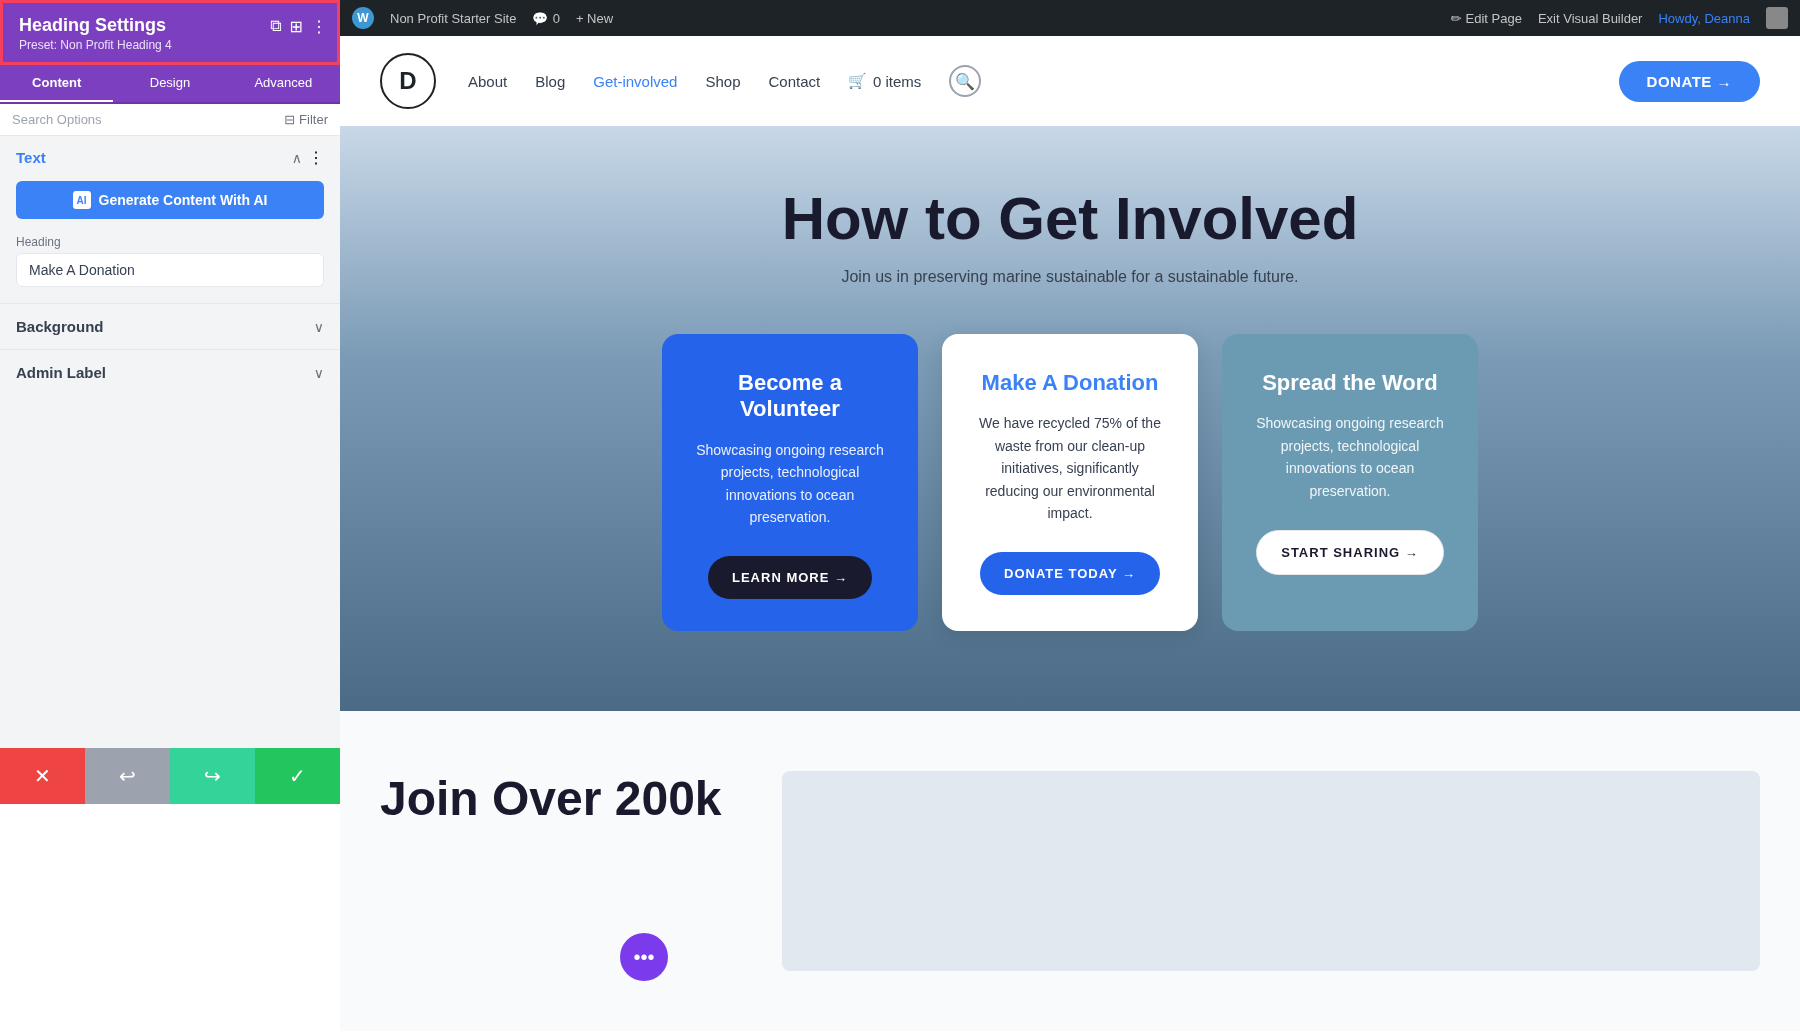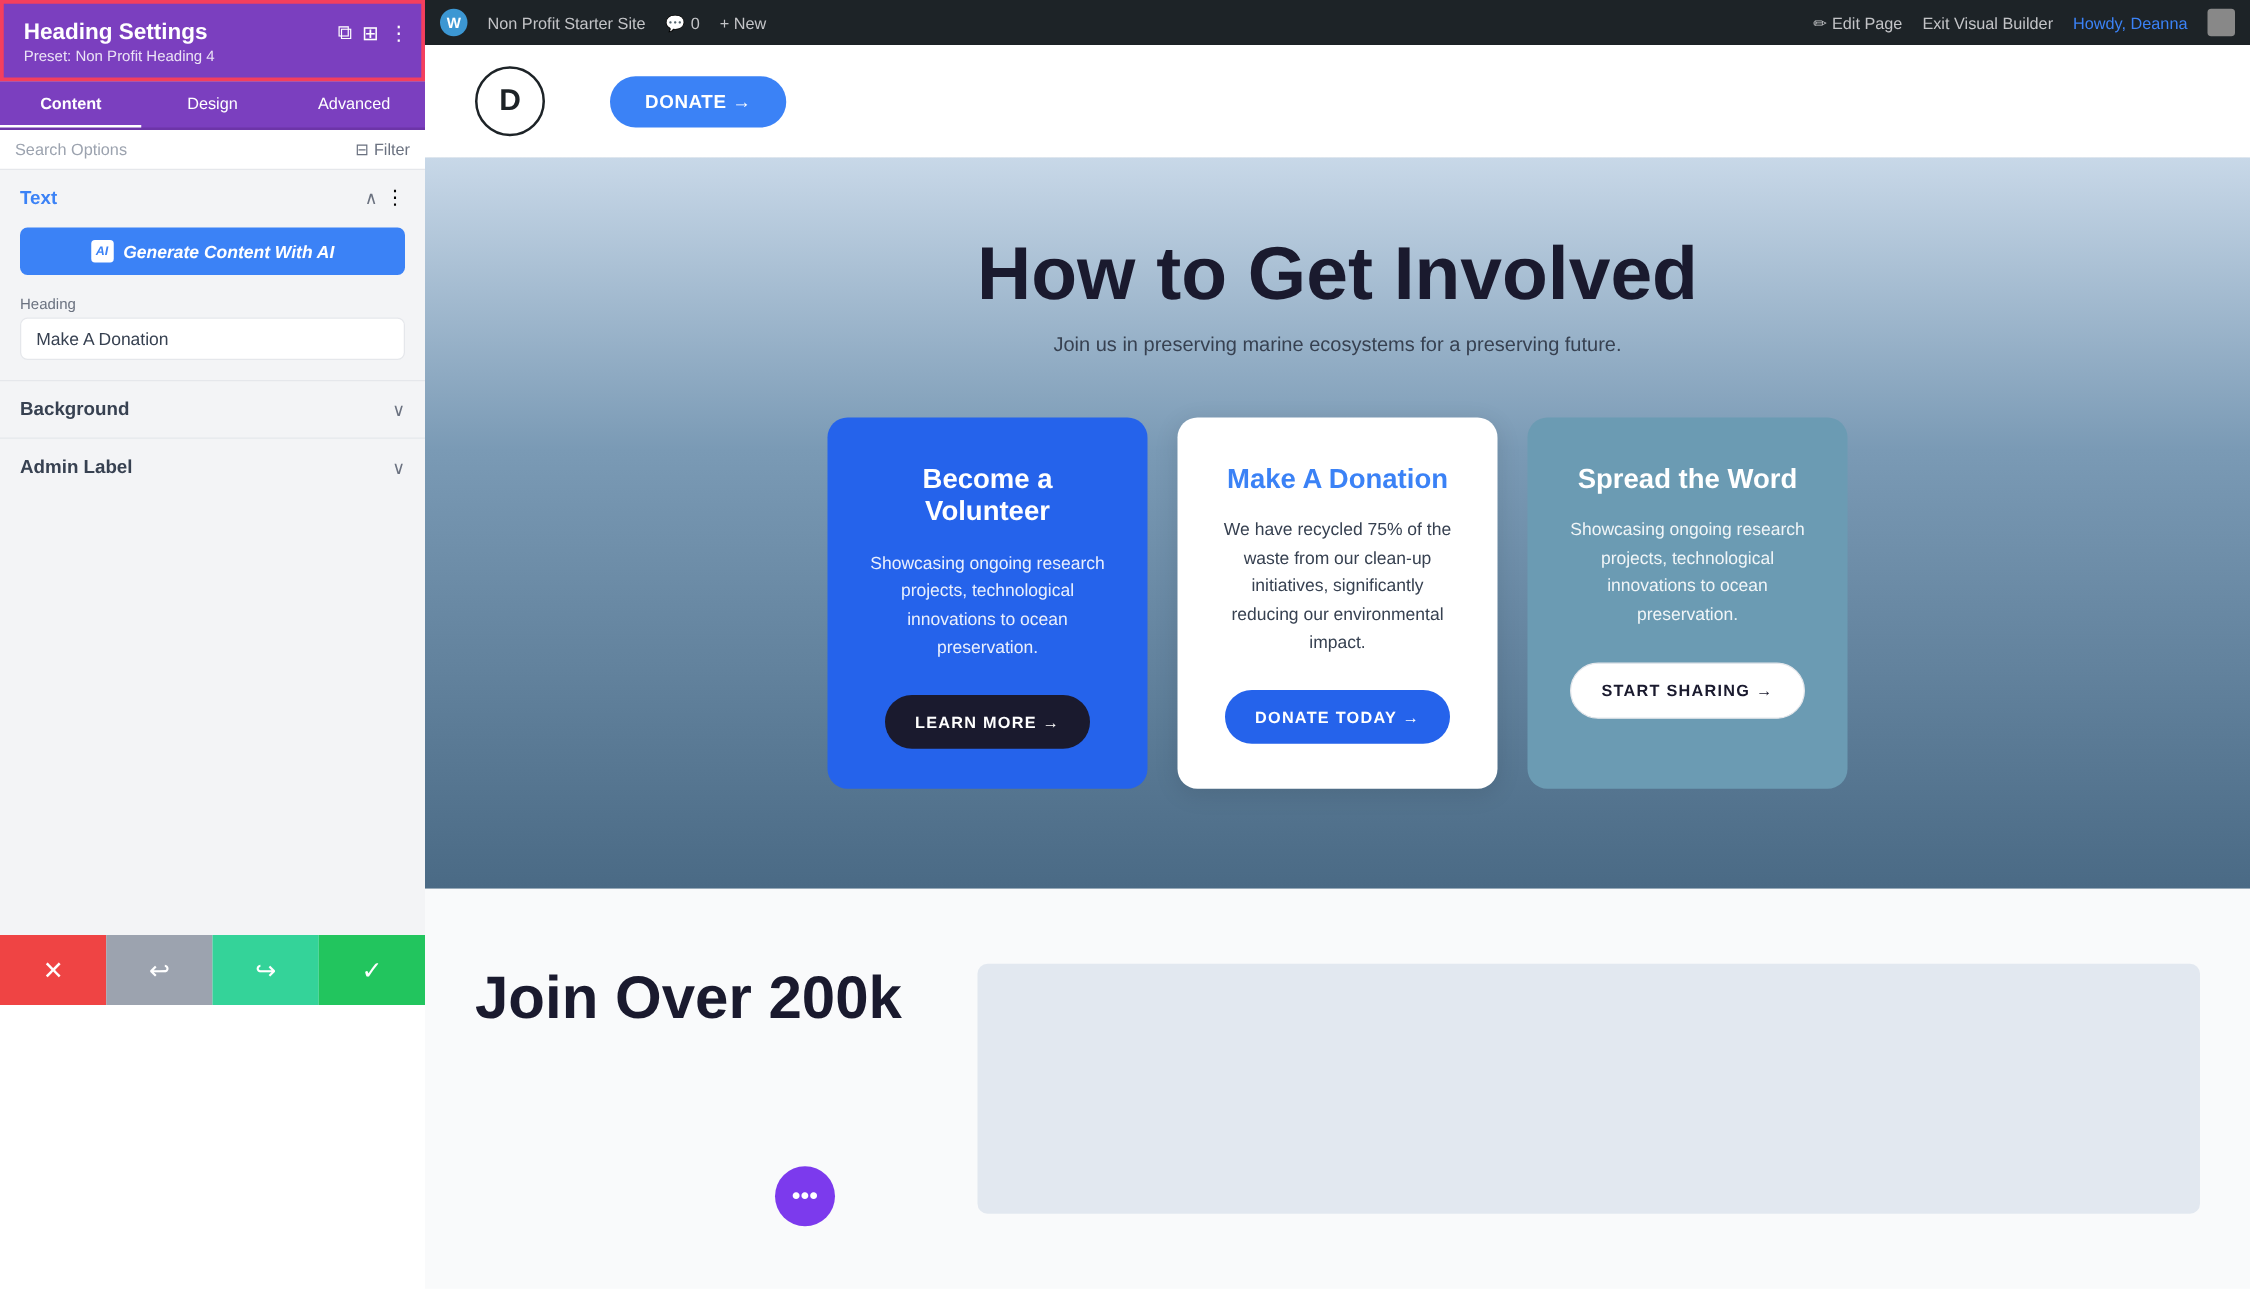--- a/index.html
+++ b/index.html
@@ -135,21 +135,20 @@
       border-radius: 6px;
       padding: 10px 16px;
       font-size: 14px;
       font-weight: 600;
       cursor: pointer;
       display: flex;
       align-items: center;
       gap: 8px;
       width: calc(100% - 32px);
       justify-content: center;
-      font-style: italic;
     }
 
     .ai-icon {
       width: 18px;
       height: 18px;
       background: white;
       border-radius: 3px;
       display: flex;
       align-items: center;
       justify-content: center;
@@ -605,27 +604,41 @@
         <span>Edit Page</span>
       </div>
       <div class="exit-btn">Exit Visual Builder</div>
       <div class="howdy-text">Howdy, Deanna</div>
       <div class="admin-avatar"></div>
     </div>
   </div>
 
   <div class="site-header">
     <div class="site-logo">D</div>
+    <nav class="site-nav">
+      <a class="nav-item">About</a>
+      <a class="nav-item">Blog</a>
+      <a class="nav-item active">Get-involved</a>
+      <a class="nav-item">Shop</a>
+      <a class="nav-item">Contact</a>
+      <div class="cart-area">
+        <span>🛒</span>
+        <span>0 items</span>
+      </div>
+      <div class="search-icon-circle">
+        <span>🔍</span>
+      </div>
+    </nav>
     <button class="donate-header-btn">DONATE →</button>
   </div>
 
 
   <div class="hero-section">
     <h1 class="hero-title">How to Get Involved</h1>
-    <p class="hero-subtitle">Join us in preserving marine ecosystems for a preserving future.</p>
+    <p class="hero-subtitle">Join us in preserving marine sustainable for a sustainable future.</p>
 
     <div class="cards-grid">
 
       <div class="card card-blue">
         <div class="card-title">Become a Volunteer</div>
         <div class="card-body">Showcasing ongoing research projects, technological innovations to ocean preservation.</div>
         <button class="card-btn card-btn-dark">LEARN MORE →</button>
       </div>
 
       <div class="card card-white">

